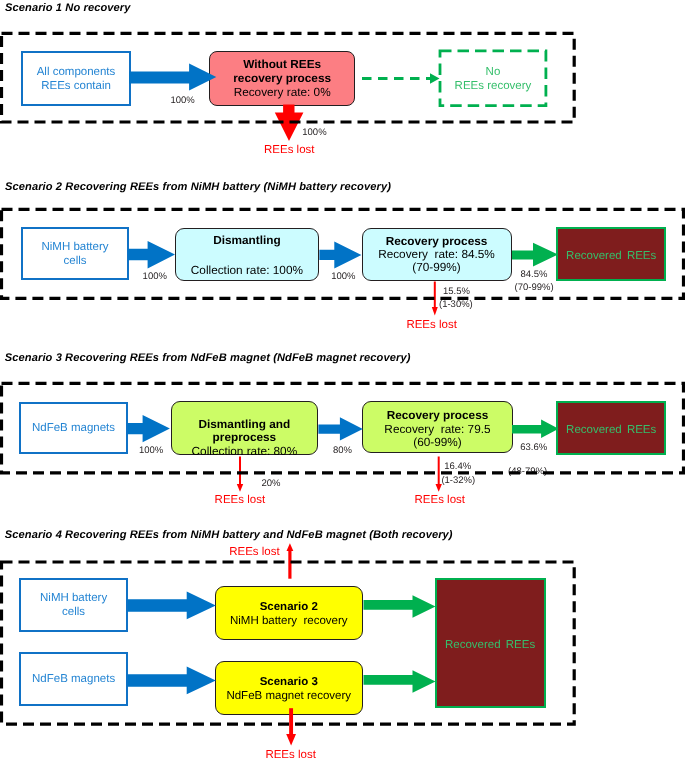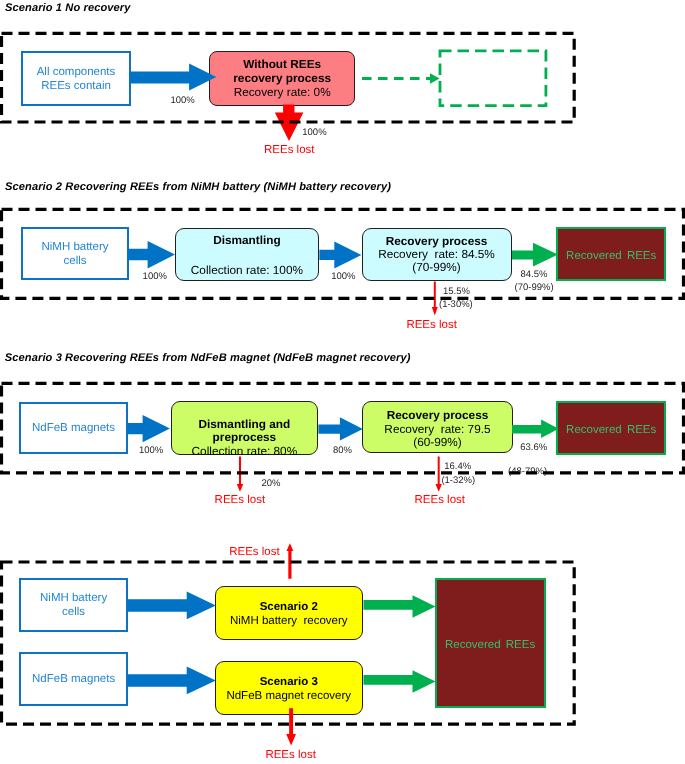--- a/index.html
+++ b/index.html
@@ -35,20 +35,24 @@
     <div>All components</div>
     <div>REEs contain</div>
   </div>
 
   <div class="node redbox" style="left:209px;top:51px;width:146.3px;height:54.5px;">
     <div class="b">Without REEs</div>
     <div class="b">recovery process</div>
     <div>Recovery rate: 0%</div>
   </div>
 
+  <div class="node greendash" style="left:438.6px;top:50.4px;width:108.7px;height:57.7px;">
+    <div>No</div>
+    <div>REEs recovery</div>
+  </div>
 
   <div class="lbl" style="left:170.4px;top:94.6px;">100%</div>
   <div class="lbl" style="left:302.3px;top:126.8px;">100%</div>
   <div class="lblred" style="left:264px;top:143.6px;">REEs lost</div>
 
   <div class="sc-title" style="left:5px;top:181px;">Scenario 2 Recovering REEs from NiMH battery (NiMH battery recovery)</div>
 
   <div class="node bluebox" style="left:21px;top:227px;width:108px;height:53px;">
     <div>NiMH battery</div>
     <div>cells</div>
@@ -102,20 +106,21 @@
   <div class="lbl" style="left:139px;top:444.5px;">100%</div>
   <div class="lbl" style="left:332.9px;top:445.2px;">80%</div>
   <div class="lbl" style="left:520.2px;top:441.8px;">63.6%</div>
   <div class="lbl" style="left:508px;top:455px;margin-top:11px;">(48-79%)</div>
   <div class="lbl" style="left:261.5px;top:478px;">20%</div>
   <div class="lblred" style="left:214.6px;top:493.5px;">REEs lost</div>
   <div class="lbl" style="left:444.3px;top:461.3px;">16.4%</div>
   <div class="lbl" style="left:441.4px;top:475px;">(1-32%)</div>
   <div class="lblred" style="left:414.5px;top:493.5px;">REEs lost</div>
 
+  <div class="sc-title" style="left:4.8px;top:529px;">Scenario 4 Recovering REEs from NiMH battery and NdFeB magnet (Both recovery)</div>
 
   <div class="node bluebox" style="left:19.2px;top:578px;width:108.8px;height:54.3px;">
     <div>NiMH battery</div>
     <div>cells</div>
   </div>
 
   <div class="node bluebox" style="left:19.2px;top:652px;width:108.8px;height:54.3px;">
     <div>NdFeB magnets</div>
   </div>
 

